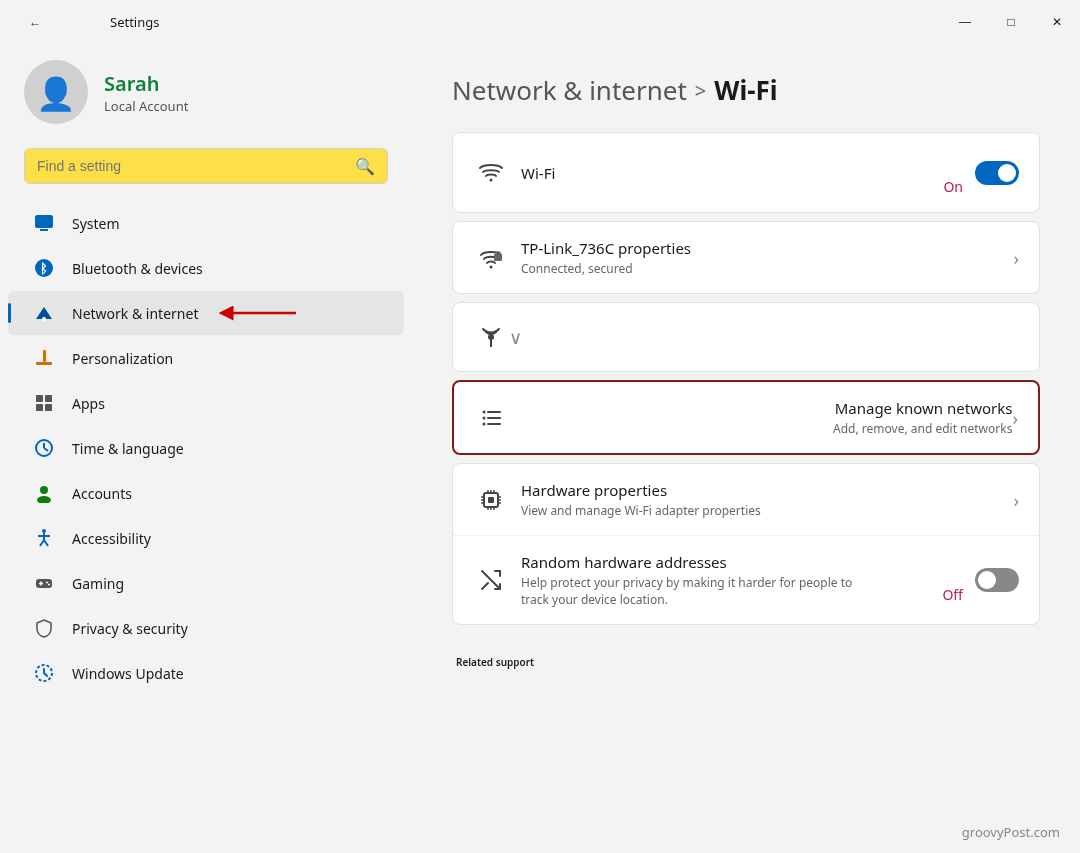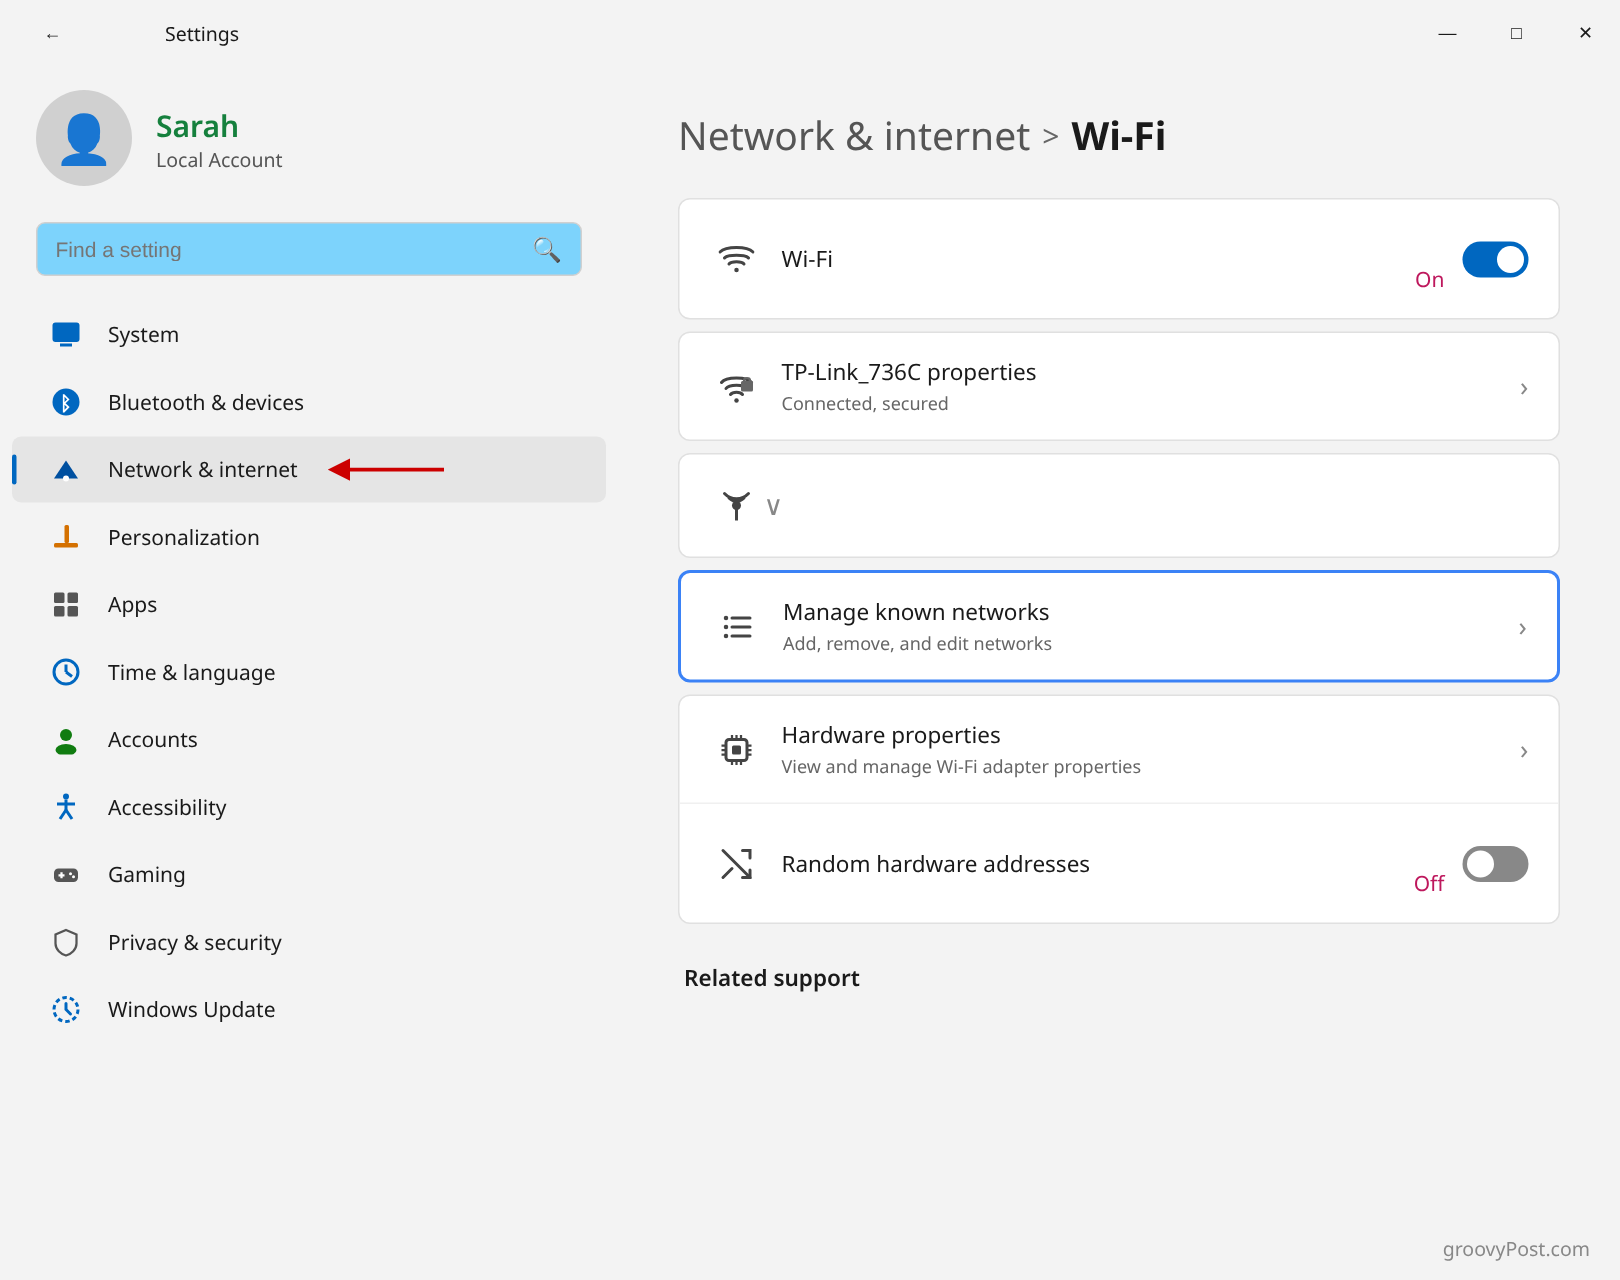--- a/index.html
+++ b/index.html
@@ -92,21 +92,21 @@
     }
     .user-info { display: flex; flex-direction: column; }
     .user-name { font-size: 20px; font-weight: 600; color: #15803d; }
     .user-type { font-size: 13px; color: #555; }
 
     
     .search-box {
       margin: 4px 24px 16px 24px;
       display: flex;
       align-items: center;
-      background: #7dd3fc;
+      background: #fde047;
       border: 1px solid #d0d0d0;
       border-radius: 6px;
       padding: 6px 12px;
     }
     .search-input {
       border: none;
       outline: none;
       font-size: 14px;
       flex: 1;
       background: transparent;
@@ -250,21 +250,21 @@
       font-size: 18px;
       color: #888;
     }
 
     
     .related-support {
       margin-top: 24px;
       padding: 0 4px;
     }
     .related-support-title {
-      font-size: 15px;
+      font-size: 10px;
       font-weight: 600;
       color: #1a1a1a;
     }
 
     
     .watermark {
       position: fixed;
       bottom: 12px;
       right: 20px;
       font-size: 13px;
@@ -502,21 +502,21 @@
             <path d="M4 4 A11 11 0 0 0 20 4" stroke="#444" stroke-width="2" fill="none" stroke-linecap="round"></path>
             <line x1="12" y1="12" x2="12" y2="22" stroke="#444" stroke-width="2"></line>
           </svg>
         </div>
         <div class="row-action">
           <span class="chevron-down">∨</span>
         </div>
       </div>
     </div>
 
-    <div class="settings-card" style="border: 2px solid #3b82f6;">
+    <div class="settings-card" style="border: 2px solid #7f1d1d; text-align: right;">
       <div class="settings-row" style="border-bottom:none;">
         <div class="row-icon">
           <svg width="24" height="24" viewBox="0 0 24 24" fill="none">
             <line x1="8" y1="6" x2="20" y2="6" stroke="#444" stroke-width="2" stroke-linecap="round"></line>
             <line x1="8" y1="12" x2="20" y2="12" stroke="#444" stroke-width="2" stroke-linecap="round"></line>
             <line x1="8" y1="18" x2="20" y2="18" stroke="#444" stroke-width="2" stroke-linecap="round"></line>
             <circle cx="4" cy="6" r="1.5" fill="#444"></circle>
             <circle cx="4" cy="12" r="1.5" fill="#444"></circle>
             <circle cx="4" cy="18" r="1.5" fill="#444"></circle>
           </svg>
@@ -565,20 +565,21 @@
           <svg width="24" height="24" viewBox="0 0 24 24" fill="none">
             <path d="M16 3 L21 3 L21 8" stroke="#444" stroke-width="2" fill="none" stroke-linecap="round"></path>
             <path d="M3 3 L21 21" stroke="#444" stroke-width="2" stroke-linecap="round"></path>
             <path d="M16 21 L21 21 L21 16" stroke="#444" stroke-width="2" fill="none" stroke-linecap="round"></path>
             <path d="M3 21 L9 15" stroke="#444" stroke-width="2" stroke-linecap="round"></path>
             <path d="M9 3 L21 3" stroke="none"></path>
           </svg>
         </div>
         <div class="row-text">
           <div class="row-title">Random hardware addresses</div>
+          <div class="row-subtitle" style="max-width:340px;">Help protect your privacy by making it harder for people to track your device location.</div>
         </div>
         <div class="row-action">
           <span class="row-value">Off</span>
           <div class="toggle off">
             <div class="toggle-thumb"></div>
           </div>
         </div>
       </div>
     </div>
 

